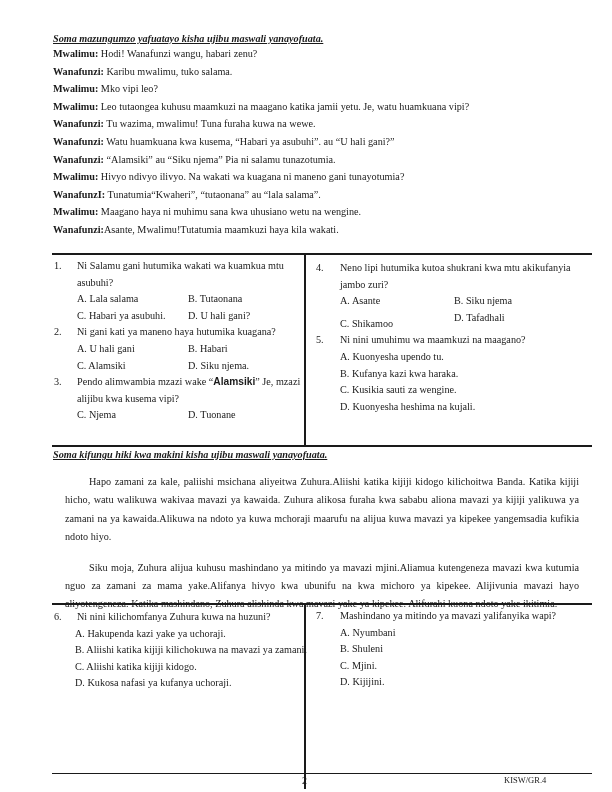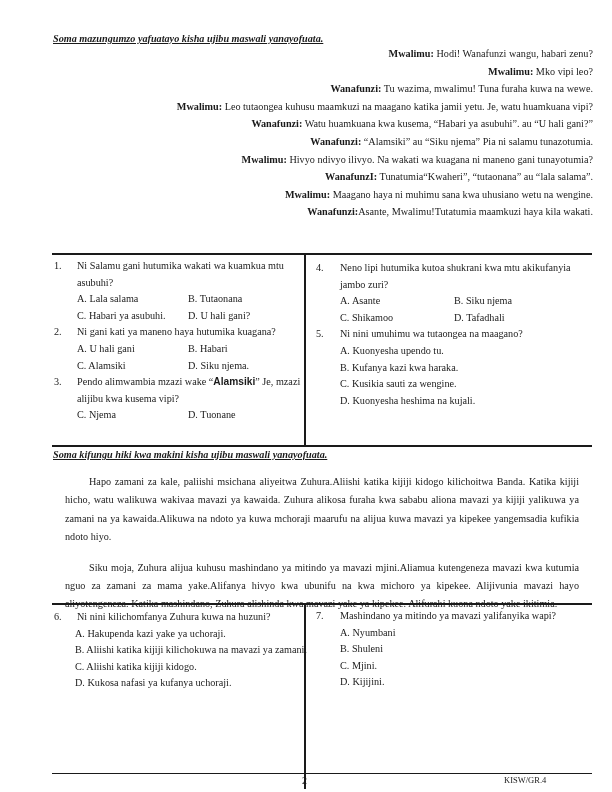--- a/index.html
+++ b/index.html
@@ -25,25 +25,26 @@
   .footer-num { position:absolute; left:302px; top:775px; font-size:10px; }
   .footer-code { position:absolute; left:504px; top:775px; font-size:8.5px; }
 </style>
 </head>
 <body>
 
 <div class="page">
 
   <div class="instr" style="top:33px;">Soma mazungumzo yafuatayo kisha ujibu maswali yanayofuata.</div>
 
-  <div class="dlg" style="top:45px;text-align:right;">
+  <div class="dlg" style="top:45px;">
     <div class="line"><span class="spk">Mwalimu:</span><span> Hodi! Wanafunzi wangu, habari zenu?</span></div>
+    <div class="line"><span class="spk">Wanafunzi:</span><span> Karibu mwalimu, tuko salama.</span></div>
     <div class="line"><span class="spk">Mwalimu:</span><span> Mko vipi leo?</span></div>
+    <div class="line"><span class="spk">Mwalimu:</span><span> Leo tutaongea kuhusu maamkuzi na maagano katika jamii yetu. Je, watu  huamkuana vipi?</span></div>
     <div class="line"><span class="spk">Wanafunzi:</span><span> Tu wazima, mwalimu! Tuna furaha kuwa na wewe.</span></div>
-    <div class="line"><span class="spk">Mwalimu:</span><span> Leo tutaongea kuhusu maamkuzi na maagano katika jamii yetu. Je, watu  huamkuana vipi?</span></div>
     <div class="line"><span class="spk">Wanafunzi:</span><span> Watu huamkuana kwa kusema, “Habari ya asubuhi”.  au “U hali gani?”</span></div>
     <div class="line"><span class="spk">Wanafunzi:</span><span> “Alamsiki” au “Siku njema” Pia ni salamu tunazotumia.</span></div>
     <div class="line"><span class="spk">Mwalimu:</span><span> Hivyo ndivyo ilivyo. Na wakati wa kuagana ni maneno gani tunayotumia?</span></div>
     <div class="line"><span class="spk">WanafunzI:</span><span> Tunatumia“Kwaheri”, “tutaonana” au “lala salama”.</span></div>
     <div class="line"><span class="spk">Mwalimu:</span><span> Maagano haya ni muhimu sana kwa uhusiano wetu na wengine.</span></div>
     <div class="line"><span class="spk">Wanafunzi:</span><span>Asante, Mwalimu!Tutatumia maamkuzi haya kila wakati.</span></div>
   </div>
 
   <div class="hr" style="left:52px; top:253px; width:540px; height:2px;"></div>
   <div class="hr" style="left:304px; top:253px; width:2px; height:193px;"></div>
@@ -93,28 +94,28 @@
   <div class="qbox" style="left:316px; top:260px; width:268px;">
     <div class="q">
       <span class="num">4.</span>
       <div class="stem" style="padding-left:24px;">Neno lipi hutumika kutoa shukrani kwa mtu akikufanyia jambo zuri?</div>
       <div class="opts" style="padding-left:24px;">
         <div class="opt-row">
             <span class="opt" style="width:114px;">A. Asante</span>
             <span class="opt">B. Siku njema</span>
           </div>
         <div class="opt-row">
-            <span class="opt" style="width:114px;">C. Shikamoo</span>
+            <span class="opt" style="width:114px;margin-top:6px;">C. Shikamoo</span>
             <span class="opt">D. Tafadhali</span>
           </div>
       </div>
     </div>
     <div class="q">
       <span class="num">5.</span>
-      <div class="stem" style="padding-left:24px; white-space:nowrap;">Ni nini umuhimu wa tutaongea na maagano?</div>
+      <div class="stem" style="padding-left:24px; white-space:nowrap;">Ni nini umuhimu wa maamkuzi na maagano?</div>
       <div class="opts opt-list" style="padding-left:24px;">
         <div class="opt">A. Kuonyesha upendo tu.</div>
         <div class="opt">B. Kufanya kazi kwa haraka.</div>
         <div class="opt">C. Kusikia sauti za wengine.</div>
         <div class="opt">D. Kuonyesha heshima na kujali.</div>
       </div>
     </div>
   </div>
 
   <div class="instr" style="top:449px;">Soma kifungu hiki kwa makini kisha ujibu maswali yanayofuata.</div>

